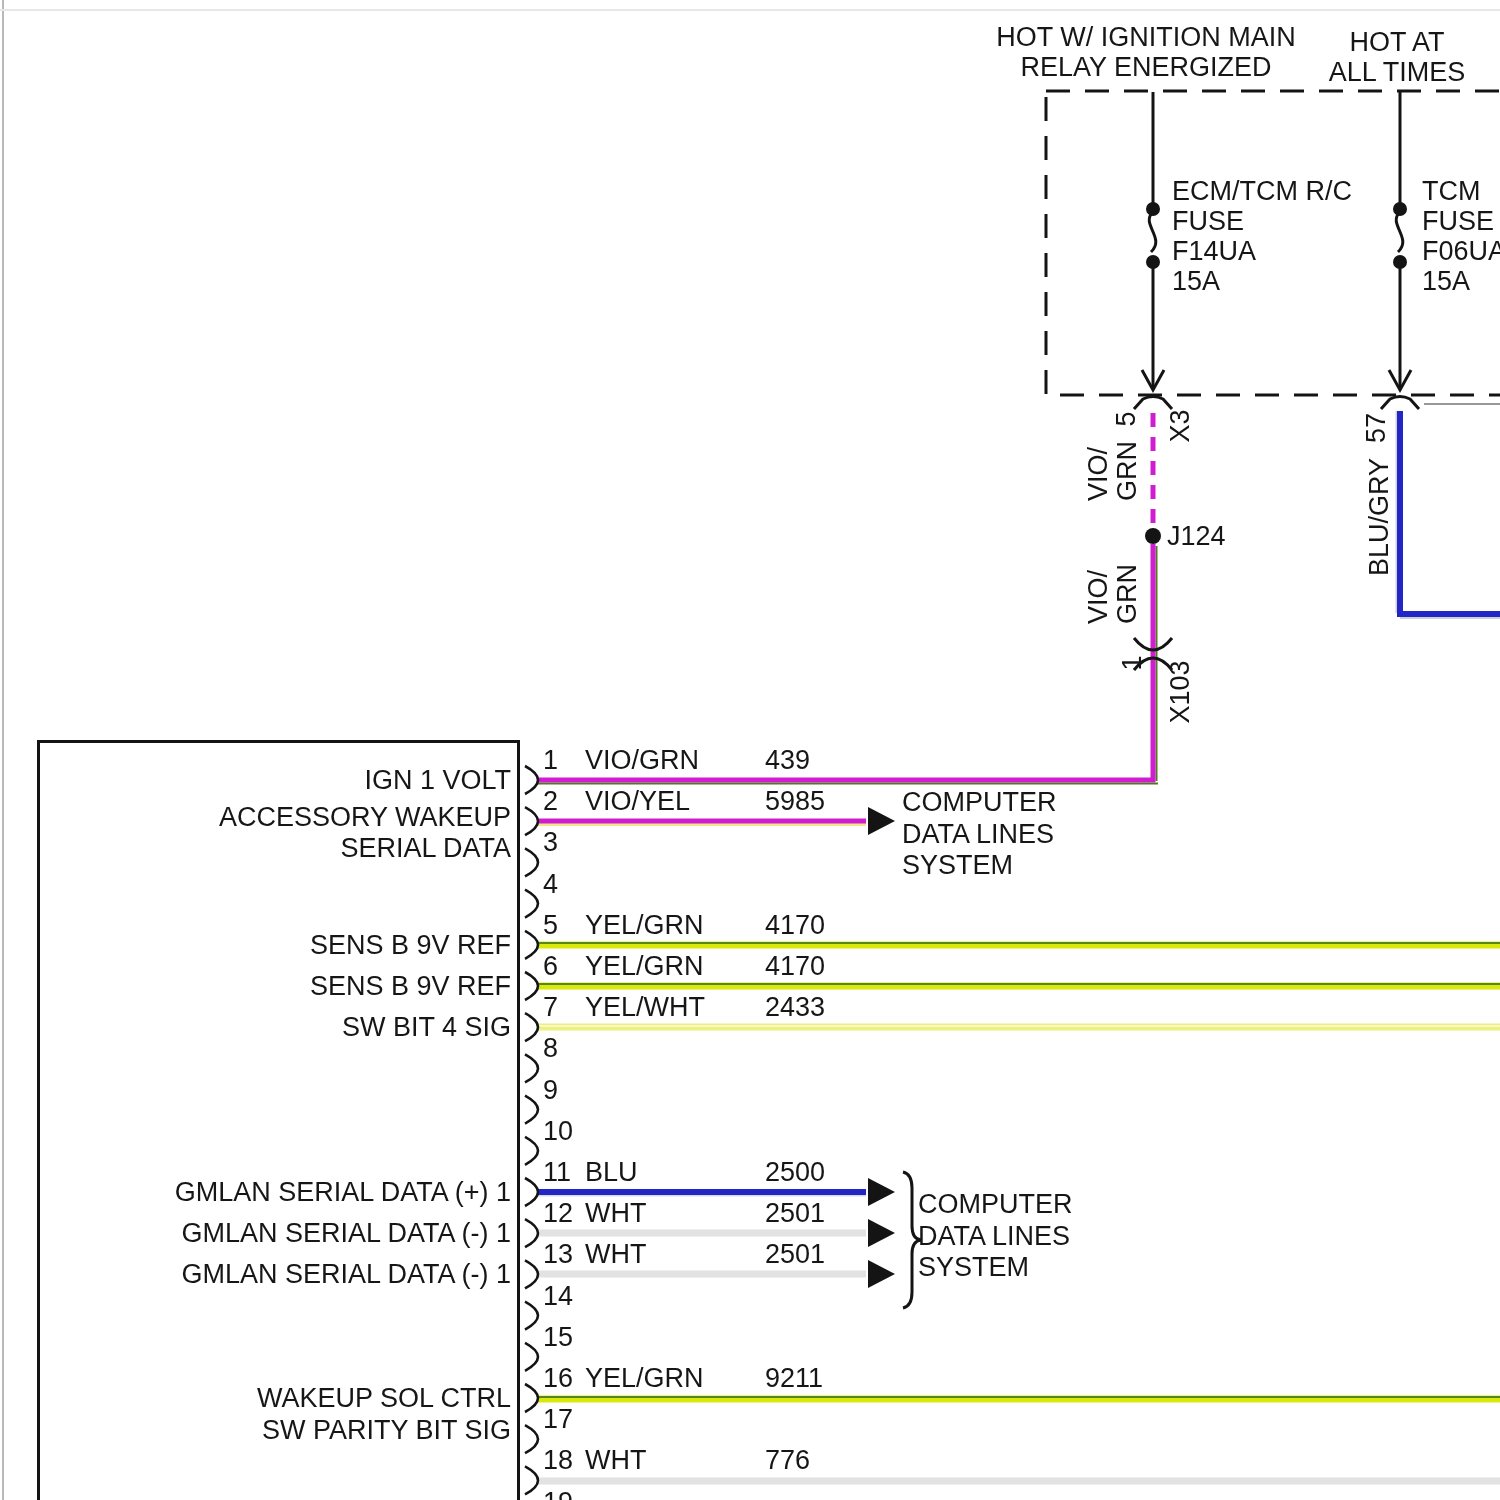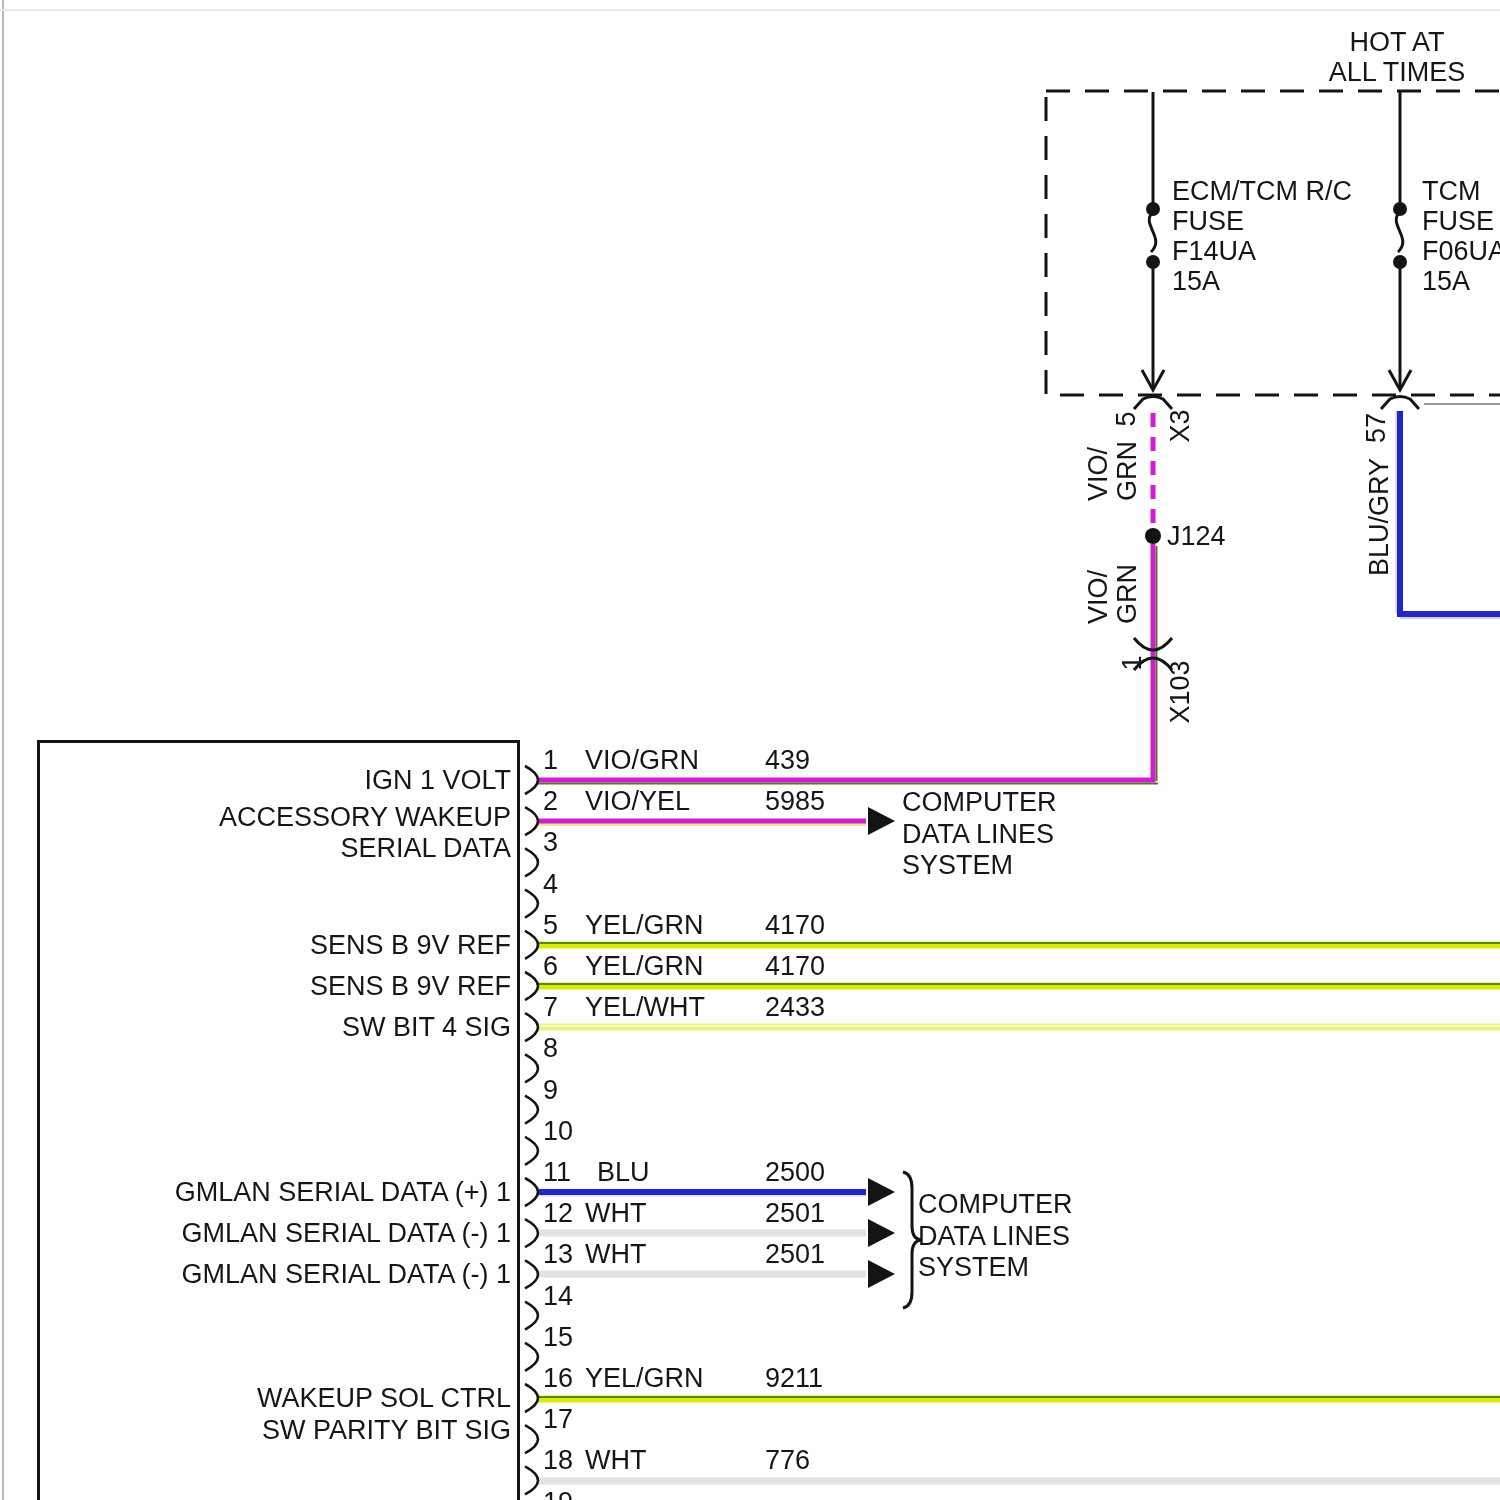--- a/index.html
+++ b/index.html
@@ -111,20 +111,24 @@
         <path d="M525,1260.4 Q538,1267.4 538,1274.4 Q538,1281.4 525,1288.4" stroke="#141414" stroke-width="2.6" fill="none"></path>
         <path d="M525,1301.6 Q538,1308.6 538,1315.6 Q538,1322.6 525,1329.6" stroke="#141414" stroke-width="2.6" fill="none"></path>
         <path d="M525,1342.8000000000002 Q538,1349.8000000000002 538,1356.8000000000002 Q538,1363.8000000000002 525,1370.8000000000002" stroke="#141414" stroke-width="2.6" fill="none"></path>
         <path d="M525,1384 Q538,1391 538,1398 Q538,1405 525,1412" stroke="#141414" stroke-width="2.6" fill="none"></path>
         <path d="M525,1425.2 Q538,1432.2 538,1439.2 Q538,1446.2 525,1453.2" stroke="#141414" stroke-width="2.6" fill="none"></path>
         <path d="M525,1466.4 Q538,1473.4 538,1480.4 Q538,1487.4 525,1494.4" stroke="#141414" stroke-width="2.6" fill="none"></path>
         <path d="M525,1507.6 Q538,1514.6 538,1521.6 Q538,1528.6 525,1535.6" stroke="#141414" stroke-width="2.6" fill="none"></path>
       </g>
   </svg>
 
+  <div class="t ctrblock" style="left:1146px;top:22px;">
+    <div>HOT W/ IGNITION MAIN</div>
+    <div>RELAY ENERGIZED</div>
+  </div>
   <div class="t ctrblock" style="left:1397px;top:27px;">
     <div>HOT AT</div>
     <div>ALL TIMES</div>
   </div>
 
   <div class="t" style="left:1172px;top:176px;">
     <div>ECM/TCM R/C</div>
     <div>FUSE</div>
     <div>F14UA</div>
     <div>15A</div>
@@ -189,21 +193,21 @@
       <div class="t " style="left: 765px; top: 951px;">4170</div>
       <div class="t ral" style="top: 986px;">SENS B 9V REF</div>
       <div class="t " style="left: 543px; top: 992.2px;">7</div>
       <div class="t " style="left: 585px; top: 992.2px;">YEL/WHT</div>
       <div class="t " style="left: 765px; top: 992.2px;">2433</div>
       <div class="t ral" style="top: 1027.2px;">SW BIT 4 SIG</div>
       <div class="t " style="left: 543px; top: 1033.4px;">8</div>
       <div class="t " style="left: 543px; top: 1074.6px;">9</div>
       <div class="t " style="left: 543px; top: 1115.8px;">10</div>
       <div class="t " style="left: 543px; top: 1157px;">11</div>
-      <div class="t " style="left: 585px; top: 1157px; margin-left: 12px;">BLU</div>
+      <div class="t " style="left: 585px; top: 1157px;">BLU</div>
       <div class="t " style="left: 765px; top: 1157px;">2500</div>
       <div class="t ral" style="top: 1192px;">GMLAN SERIAL DATA (+) 1</div>
       <div class="t " style="left: 543px; top: 1198.2px;">12</div>
       <div class="t " style="left: 585px; top: 1198.2px;">WHT</div>
       <div class="t " style="left: 765px; top: 1198.2px;">2501</div>
       <div class="t ral" style="top: 1233.2px;">GMLAN SERIAL DATA (-) 1</div>
       <div class="t " style="left: 543px; top: 1239.4px;">13</div>
       <div class="t " style="left: 585px; top: 1239.4px;">WHT</div>
       <div class="t " style="left: 765px; top: 1239.4px;">2501</div>
       <div class="t ral" style="top: 1274.4px;">GMLAN SERIAL DATA (-) 1</div>

